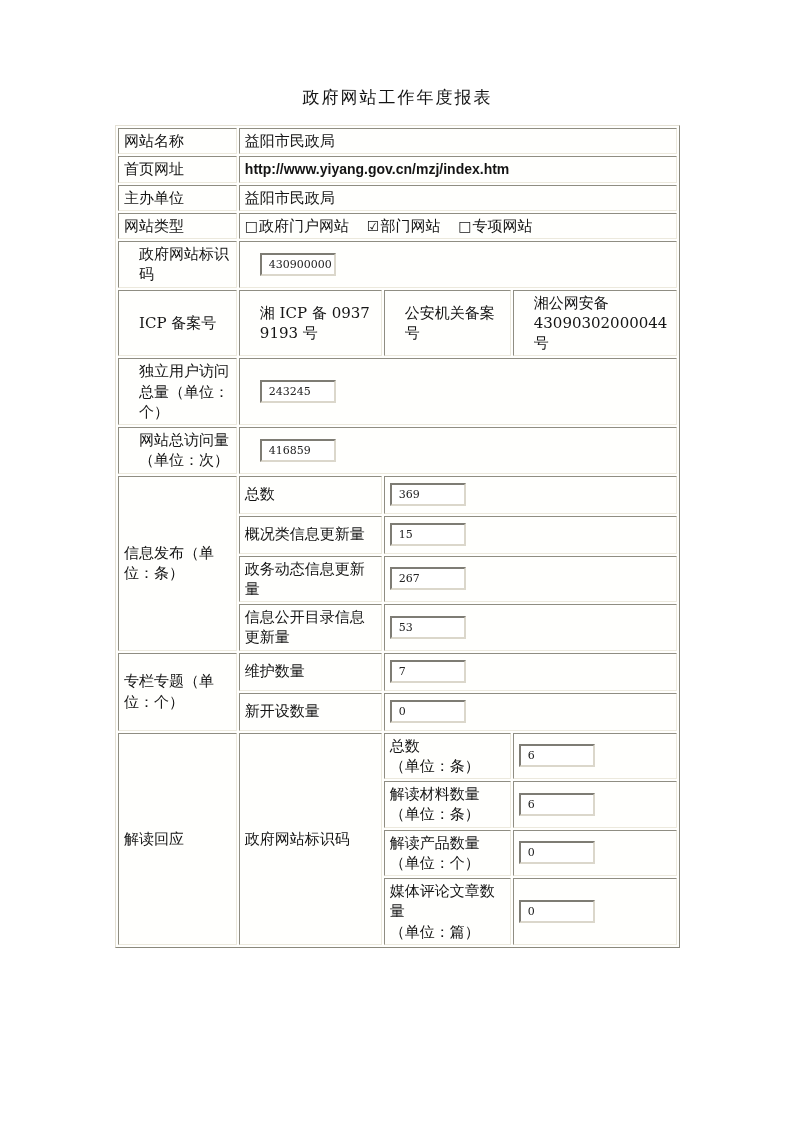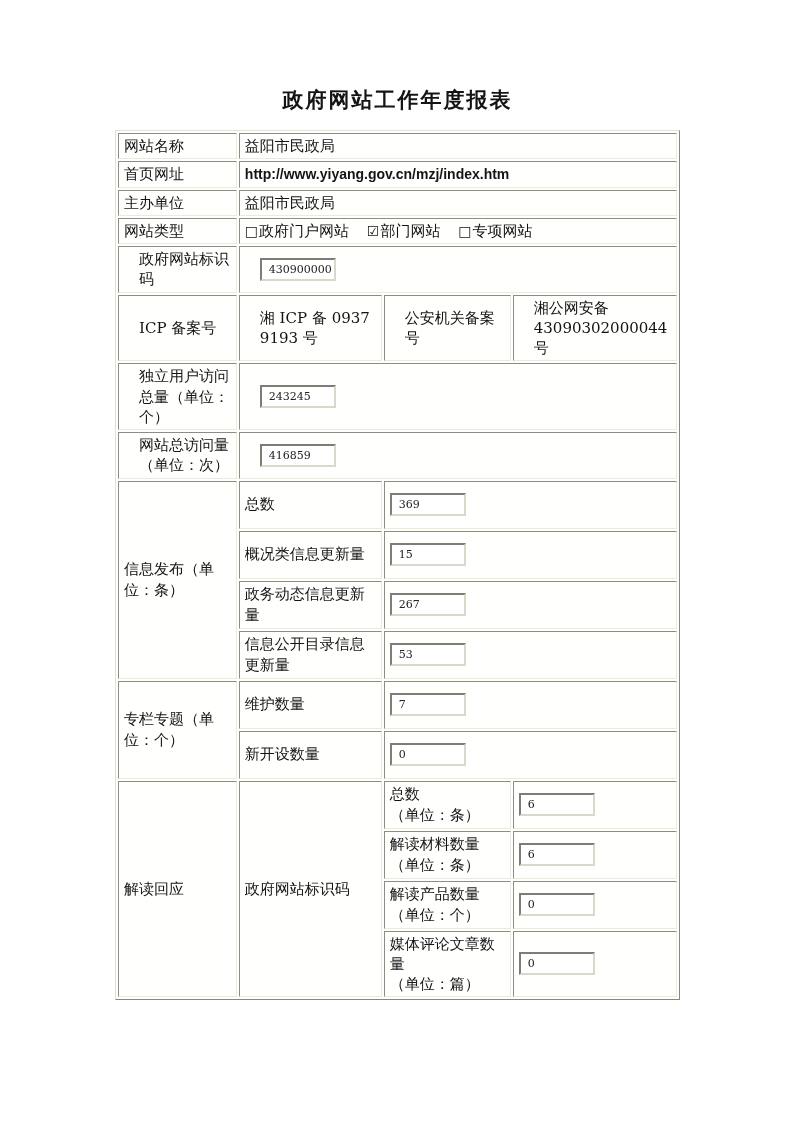--- a/index.html
+++ b/index.html
@@ -7,21 +7,21 @@
   body {
     width: 793px; height: 1122px;
     background: #ffffff;
     color: #141414;
     font-family: "DejaVu Serif", "Liberation Serif", serif;
   }
   .page { padding: 86px 113px 0 115px; }
 
   .doc-title {
     margin: 0 0 16px 0;
-    font-size: 21px; font-weight: bold;
+    font-size: 17px; font-weight: normal;
     text-align: center; letter-spacing: 2px;
   }
   .doc-year {
     margin: 0 0 44px 0;
     font-size: 16px; font-weight: normal;
     text-align: center; letter-spacing: 1px;
   }
   .unit-line {
     margin: 0 0 7px 2px;
     font-family: "DejaVu Sans", "Liberation Sans", sans-serif;
@@ -48,21 +48,21 @@
     font-size: 15px;
     line-height: 1.35;
     vertical-align: middle;
     overflow: hidden;
     white-space: pre-wrap;
     word-break: break-all;
   }
 
   tr.h-s  td { height: 23px; }
   tr.h-m  td { height: 44px; padding-left: 20px; }
-  tr.h-l  td { height: 48px; }
+  tr.h-l  td { height: 38px; }
   tr.h-xl td { height: 64px; }
 
   .url-text {
     font-family: "Liberation Sans", "DejaVu Sans", sans-serif;
     font-weight: bold; font-size: 14px;
     word-break: break-all;
     margin-left: 22px;
   }
   .cb-group { white-space: nowrap; }
   .cb-option { margin-right: 13px; cursor: default; }

